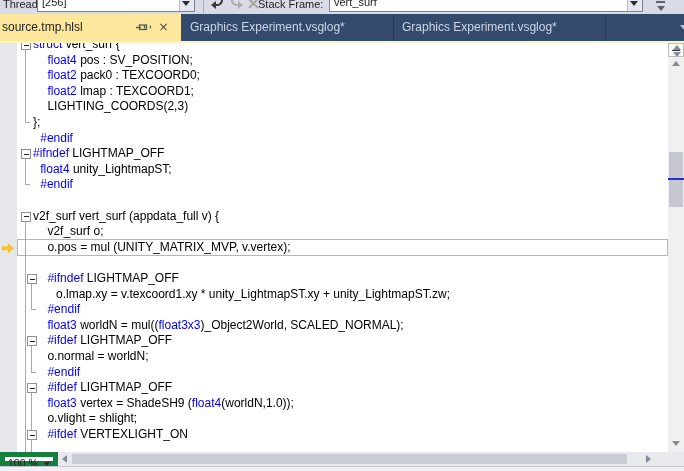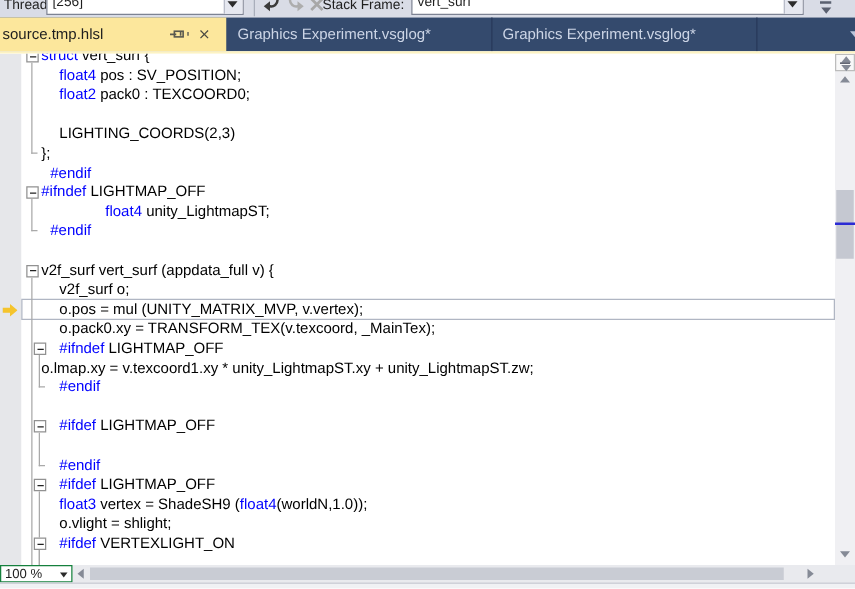--- a/index.html
+++ b/index.html
@@ -52,21 +52,21 @@
   .vscroll{position:absolute;right:0;top:0;bottom:0;width:16px;background:#f0f0f3;}
   .split-btn{position:absolute;left:0;top:0;width:16px;height:14px;background:#f8f8f8;border:1px solid #bcbcbc;box-sizing:border-box;}
   .split-btn .h{position:absolute;left:3px;top:6px;width:8px;height:1px;background:#33394a;}
   .tri-up{width:0;height:0;border-left:4px solid transparent;border-right:4px solid transparent;border-bottom:5px solid #858a96;}
   .tri-down{width:0;height:0;border-left:4px solid transparent;border-right:4px solid transparent;border-top:5px solid #858a96;}
   .vthumb{position:absolute;left:1px;width:14px;background:#c5c8d1;}
   .caret-mark{position:absolute;left:0;width:16px;height:2px;background:#2b2bd4;}
 
   
   .bottombar{position:absolute;left:0;top:452px;width:684px;height:14px;background:#e9eaee;}
-  .zoombox{position:absolute;left:0;top:0;width:58px;height:14px;background:#fff;border:1px solid #15803d;box-sizing:border-box;}
+  .zoombox{position:absolute;left:0;top:0;width:58px;height:14px;background:#fff;border:5px solid #15803d;box-sizing:border-box;}
   .zoombox .zv{position:absolute;left:3px;top:0px;font-size:10.5px;color:#1e1e1e;white-space:nowrap;}
   .zoombox .tri-dn{right:3px;top:5px;border-top-color:#2b2b2b;border-left-width:3.5px;border-right-width:3.5px;border-top-width:4px;}
   .hscroll{position:absolute;left:60px;top:0;width:602px;height:14px;}
   .tri-left{width:0;height:0;border-top:4px solid transparent;border-bottom:4px solid transparent;border-right:5px solid #858a96;}
   .tri-right{width:0;height:0;border-top:4px solid transparent;border-bottom:4px solid transparent;border-left:5px solid #858a96;}
   .hthumb{position:absolute;left:12px;top:2px;width:555px;height:10px;background:#c9ccd4;}
   .bottomstrip{position:absolute;left:0;top:466px;width:684px;height:5px;background:#f0f1f4;border-top:1px solid #c3c6d0;box-sizing:border-box;}
   .abs{position:absolute;}
 </style>
 </head>
@@ -148,46 +148,48 @@
         <div class="guide-l" style="left: 31px; top: 247px; height: 26.2px;"></div>
         <div class="guide-l" style="left: 31px; top: 309.4px; height: 26.2px;"></div>
         <div class="guide-v" style="left: 31px; top: 356.2px; height: 109.8px;"></div>
         <div class="guide-v" style="left: 31px; top: 403px; height: 63px;"></div>
         <div class="code-line" style="top: 0px; left: 33px;"><span class="tk">struct</span><span class="tp"> vert_surf {</span></div>
         <div class="fold-box" style="left: 21px; top: 3px;">
           <i></i>
         </div>
         <div class="code-line" style="top: 15.6px; left: 47.4492px;"><span class="tk">float4</span><span class="tp"> pos : SV_POSITION;</span></div>
         <div class="code-line" style="top: 31.2px; left: 47.4492px;"><span class="tk">float2</span><span class="tp"> pack0 : TEXCOORD0;</span></div>
+        <div class="code-line" style="top: 46.8px; left: 47.4492px;"><span class="tk">float2</span><span class="tp"> lmap : TEXCOORD1;</span></div>
         <div class="code-line" style="top: 62.4px; left: 47.4492px;"><span class="tp">LIGHTING_COORDS(2,3)</span></div>
         <div class="code-line" style="top: 78px; left: 33px;"><span class="tp">};</span></div>
         <div class="code-line" style="top: 93.6px; left: 40.2246px;"><span class="tk">#endif</span></div>
         <div class="code-line" style="top: 109.2px; left: 33px;"><span class="tk">#ifndef</span><span class="tp"> LIGHTMAP_OFF</span></div>
         <div class="fold-box" style="left: 21px; top: 112.2px;">
           <i></i>
         </div>
-        <div class="code-line" style="top: 124.8px; left: 40.2246px; margin-left: 44px;"><span class="tk">float4</span><span class="tp"> unity_LightmapST;</span></div>
+        <div class="code-line" style="top: 124.8px; left: 40.2246px;"><span class="tk">float4</span><span class="tp"> unity_LightmapST;</span></div>
         <div class="code-line" style="top: 140.4px; left: 40.2246px;"><span class="tk">#endif</span></div>
         <div class="code-line" style="top: 171.6px; left: 33px;"><span class="tp">v2f_surf vert_surf (appdata_full v) {</span></div>
         <div class="fold-box" style="left: 21px; top: 174.6px;">
           <i></i>
         </div>
         <div class="code-line" style="top: 187.2px; left: 47.4492px;"><span class="tp">v2f_surf o;</span></div>
         <div class="code-line" style="top: 202.8px; left: 47.4492px;"><span class="tp">o.pos = mul (UNITY_MATRIX_MVP, v.vertex);</span></div>
-        <div class="code-line" style="top: 218.4px; left: 47.4492px;"><span class="tp">o.pack0.xy = TRANSFORM_TEX(v.texcoord, _MainTex);</span></div>
         <div class="code-line" style="top: 234px; left: 47.4492px;"><span class="tk">#ifndef</span><span class="tp"> LIGHTMAP_OFF</span></div>
         <div class="fold-box" style="left: 27px; top: 237px;">
           <i></i>
         </div>
-        <div class="code-line" style="top: 249.6px; left: 33px;"><span class="tp">o.lmap.xy = v.texcoord1.xy * unity_LightmapST.xy + unity_LightmapST.zw;</span></div>
+        <div class="code-line" style="top: 249.6px; left: 56px;"><span class="tp">o.lmap.xy = v.texcoord1.xy * unity_LightmapST.xy + unity_LightmapST.zw;</span></div>
         <div class="code-line" style="top: 265.2px; left: 47.4492px;"><span class="tk">#endif</span></div>
+        <div class="code-line" style="top: 280.8px; left: 47.4492px;"><span class="tk">float3</span><span class="tp"> worldN = mul((</span><span class="tk">float3x3</span><span class="tp">)_Object2World, SCALED_NORMAL);</span></div>
         <div class="code-line" style="top: 296.4px; left: 47.4492px;"><span class="tk">#ifdef</span><span class="tp"> LIGHTMAP_OFF</span></div>
         <div class="fold-box" style="left: 27px; top: 299.4px;">
           <i></i>
         </div>
+        <div class="code-line" style="top: 312px; left: 47.4492px;"><span class="tp">o.normal = worldN;</span></div>
         <div class="code-line" style="top: 327.6px; left: 47.4492px;"><span class="tk">#endif</span></div>
         <div class="code-line" style="top: 343.2px; left: 47.4492px;"><span class="tk">#ifdef</span><span class="tp"> LIGHTMAP_OFF</span></div>
         <div class="fold-box" style="left: 27px; top: 346.2px;">
           <i></i>
         </div>
         <div class="code-line" style="top: 358.8px; left: 47.4492px;"><span class="tk">float3</span><span class="tp"> vertex = ShadeSH9 (</span><span class="tk">float4</span><span class="tp">(worldN,1.0));</span></div>
         <div class="code-line" style="top: 390px; left: 47.4492px;"><span class="tk">#ifdef</span><span class="tp"> VERTEXLIGHT_ON</span></div>
         <div class="code-line" style="top: 374.4px; left: 47.4492px;"><span class="tp">o.vlight = shlight;</span></div>
         <div class="fold-box" style="left: 27px; top: 393px;">
           <i></i>

